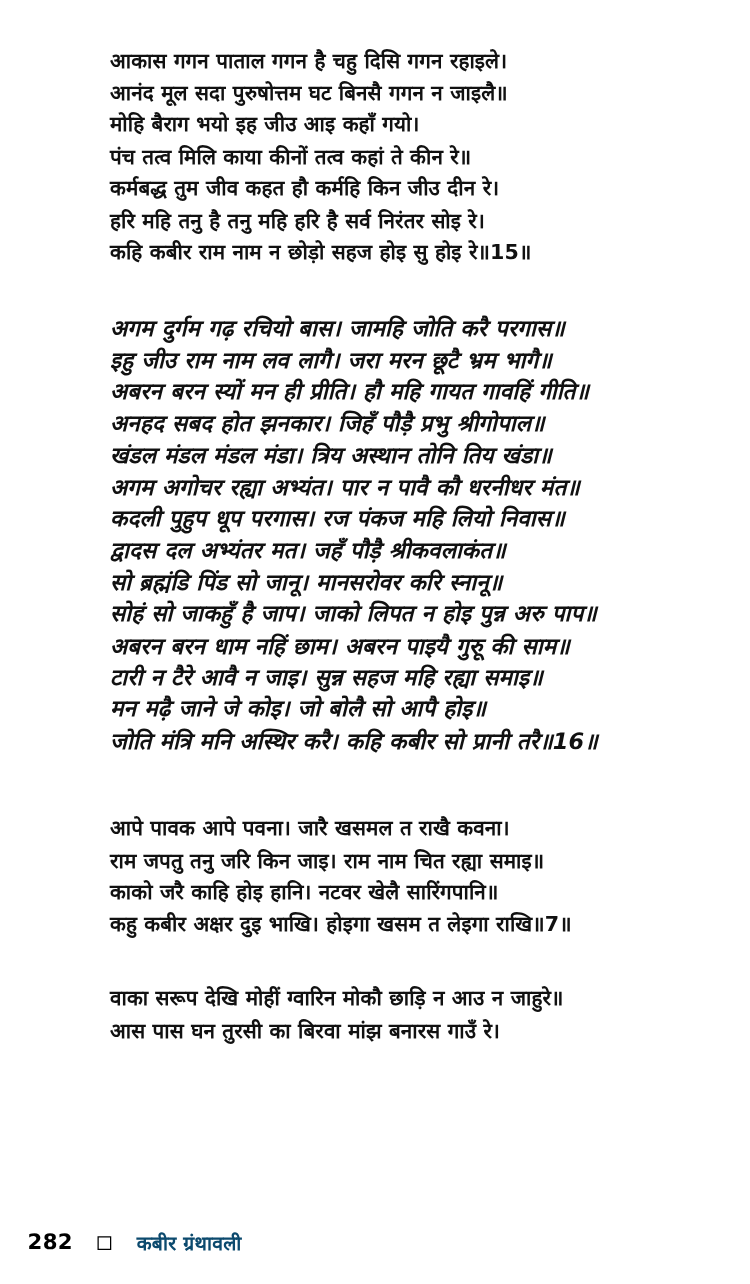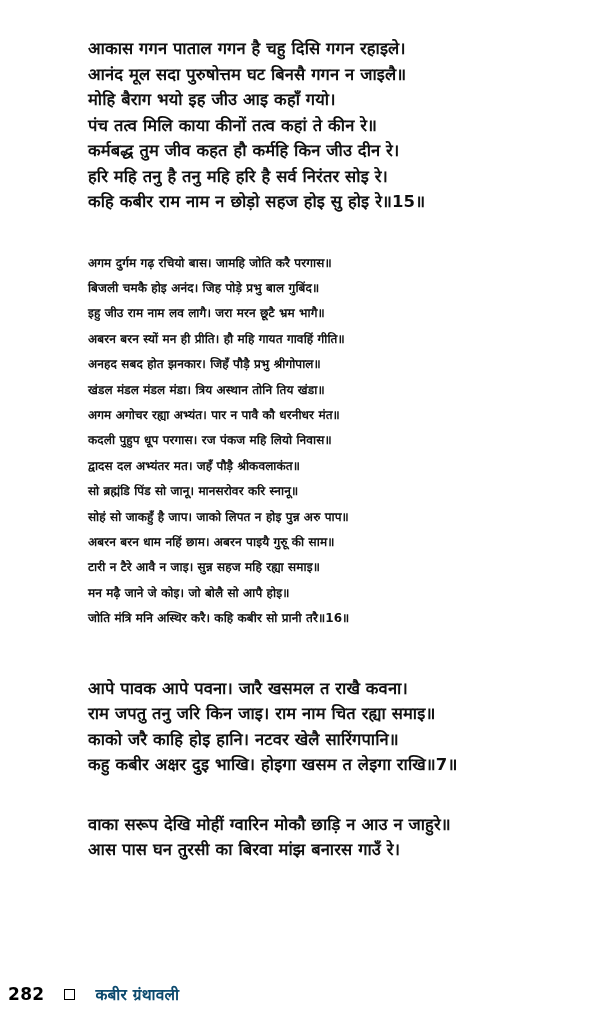--- a/index.html
+++ b/index.html
@@ -30,29 +30,29 @@
   }
   .line {
     font-size: 16.5px;
     line-height: 25.5px;
     white-space: nowrap;
     letter-spacing: 0.1px;
     font-family: "DejaVu Sans", "Liberation Sans", sans-serif;
     font-weight: 600;
     color: #111;
   }
-  .stanza.s2 .line { font-size: 12px; line-height: 25.4px; }
+  .stanza.s2 .line { font-size: 18px; line-height: 25.4px; font-style: italic; }
   .stanza.s3 .line { font-size: 16.5px; line-height: 25.5px; }
   .stanza.s4 .line { font-size: 16.5px; line-height: 25.5px; }
   .stanza.s2 { margin-bottom: 34px; }
   .stanza.s1 { margin-bottom: 36px; }
   .stanza.s3 { margin-bottom: 34px; margin-top: 44px; }
   .footer {
     position: absolute;
-    left: 8px;
+    left: 22px;
     bottom: 22px;
     display: flex;
     align-items: center;
     gap: 19px;
     font-family: "DejaVu Sans", "Liberation Sans", sans-serif;
   }
   .folio {
     font-size: 17px;
     font-weight: 700;
     color: #000;
@@ -83,21 +83,20 @@
     <div class="line">आनंद मूल सदा पुरुषोत्तम घट बिनसै गगन न जाइलै॥</div>
     <div class="line">मोहि बैराग भयो इह जीउ आइ कहाँ गयो।</div>
     <div class="line">पंच तत्व मिलि काया कीनों तत्व कहां ते कीन रे॥</div>
     <div class="line">कर्मबद्ध तुम जीव कहत हौ कर्महि किन जीउ दीन रे।</div>
     <div class="line">हरि महि तनु है तनु महि हरि है सर्व निरंतर सोइ रे।</div>
     <div class="line">कहि कबीर राम नाम न छोड़ो सहज होइ सु होइ रे॥15॥</div>
   </div>
 
   <div class="stanza s2">
     <div class="line">अगम दुर्गम गढ़ रचियो बास। जामहि जोति करै परगास॥</div>
-    <div class="line">बिजली चमकै होइ अनंद। जिह पोड़े प्रभु बाल गुबिंद॥</div>
     <div class="line">इहु जीउ राम नाम लव लागै। जरा मरन छूटै भ्रम भागै॥</div>
     <div class="line">अबरन बरन स्यों मन ही प्रीति। हौ महि गायत गावहिं गीति॥</div>
     <div class="line">अनहद सबद होत झनकार। जिहँ पौड़ै प्रभु श्रीगोपाल॥</div>
     <div class="line">खंडल मंडल मंडल मंडा। त्रिय अस्थान तोनि तिय खंडा॥</div>
     <div class="line">अगम अगोचर रह्या अभ्यंत। पार न पावै कौ धरनीधर मंत॥</div>
     <div class="line">कदली पुहुप धूप परगास। रज पंकज महि लियो निवास॥</div>
     <div class="line">द्वादस दल अभ्यंतर मत। जहँ पौड़ै श्रीकवलाकंत॥</div>
     <div class="line">सो ब्रह्मंडि पिंड सो जानू। मानसरोवर करि स्नानू॥</div>
     <div class="line">सोहं सो जाकहुँ है जाप। जाको लिपत न होइ पुन्न अरु पाप॥</div>
     <div class="line">अबरन बरन धाम नहिं छाम। अबरन पाइयै गुरुू की साम॥</div>

